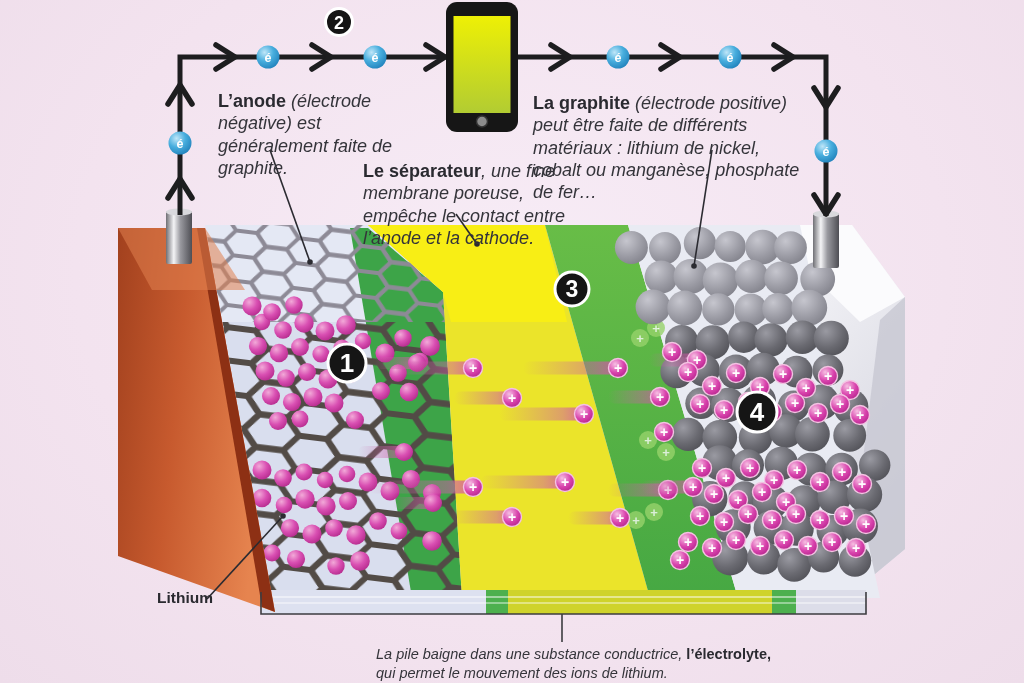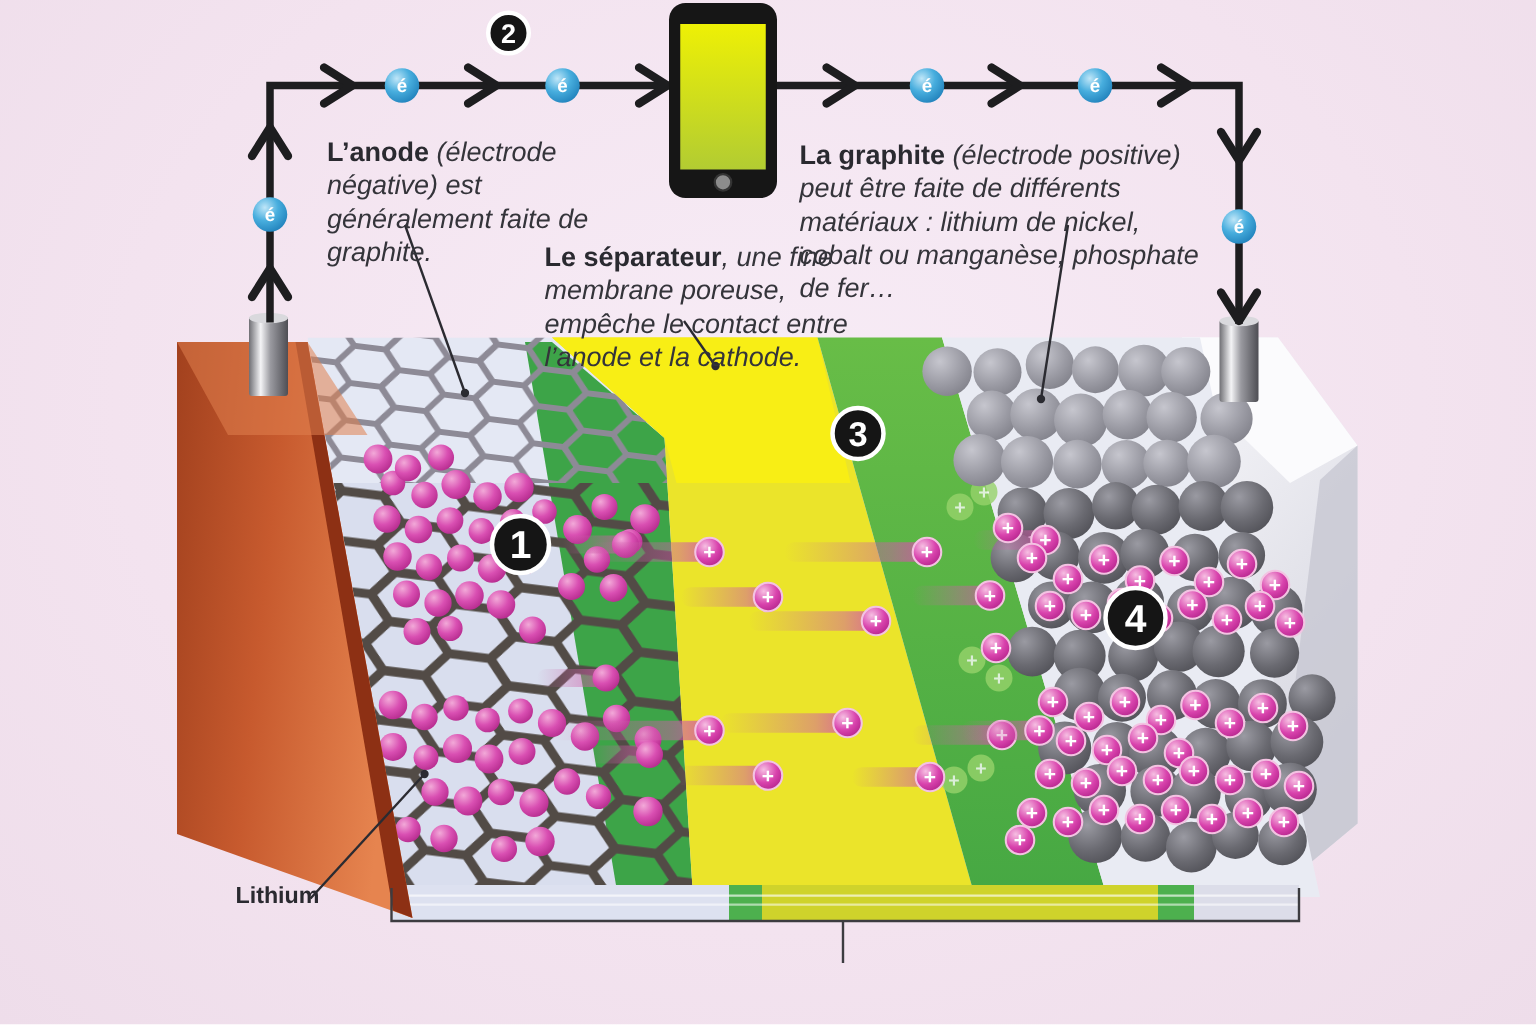--- a/index.html
+++ b/index.html
@@ -661,13 +661,17 @@
   <div class="txt" style="left:533px;top:92px;width:276px;">
     <span class="term">La graphite</span><span class="desc"> (électrode positive) peut être faite de différents matériaux : lithium de nickel, cobalt ou manganèse, phosphate de fer…</span>
   </div>
 
   <div class="txt" style="left:363px;top:160px;width:228px;">
     <span class="term">Le séparateur</span><span class="desc">, une fine membrane poreuse, empêche le contact entre l’anode et la cathode.</span>
   </div>
 
   <div class="lithium-label" style="left:120px;top:589px;margin-left:37px;">Lithium</div>
 
+  <div class="electrolyte" style="left:376px;top:645px;width:420px;">
+    <div><span class="desc">La pile baigne dans une substance conductrice, </span><span class="term">l’électrolyte</span><span class="term">,</span></div>
+    <div class="desc">qui permet le mouvement des ions de lithium.</div>
+  </div>
 </div>
 
 </body></html>

